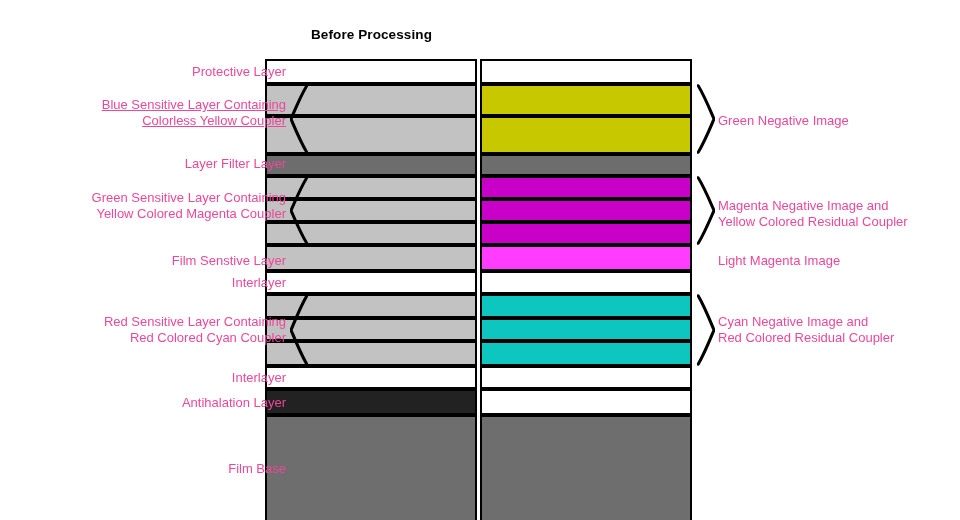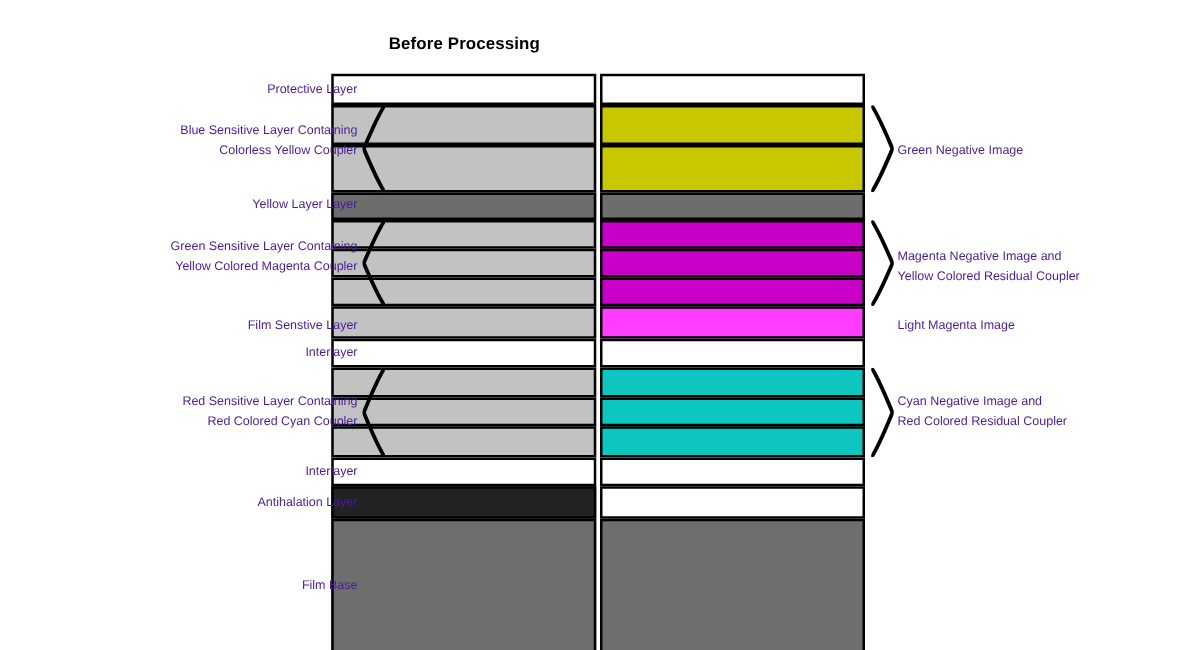--- a/index.html
+++ b/index.html
@@ -49,23 +49,23 @@
     position: absolute;
     left: 0;
     width: 100%;
     box-sizing: border-box;
     border: 2px solid #000000;
   }
 
   
   .side-label {
     position: absolute;
-    font-size: 10px;
+    font-size: 13px;
     line-height: 16px;
-    color: #4c1d95;
+    color: #ec4899;
     white-space: pre-line;
   }
   .label-left  { text-align: right; right: 722px; }
   .label-right { text-align: left;  left: 718px; }
 
   
   .brace {
     position: absolute;
     width: 18px;
   }
@@ -111,28 +111,28 @@
       <div class="layer" style="top: 235px; height: 24px; background: rgb(14, 198, 192);"></div>
       <div class="layer" style="top: 259px; height: 23px; background: rgb(14, 198, 192);"></div>
       <div class="layer" style="top: 282px; height: 25px; background: rgb(14, 198, 192);"></div>
       <div class="layer" style="top: 307px; height: 23px; background: rgb(255, 255, 255);"></div>
       <div class="layer" style="top: 330px; height: 26px; background: rgb(255, 255, 255);"></div>
       <div class="layer" style="top: 356px; height: 112px; background: rgb(110, 110, 110);"></div>
     </div>
 
   <div id="labels-left">
       <div class="side-label label-left" style="top: 48px;">Protective Layer</div>
-      <div class="side-label label-left" style="top: 81px;">Blue Sensitive Layer Containing
+      <div class="side-label label-left" style="top: 81px; text-decoration: underline;">Blue Sensitive Layer Containing
 Colorless Yellow Coupler</div>
       <div class="brace brace-left" style="top: 68px; height: 70px;">
         <svg viewBox="0 0 18 100" preserveAspectRatio="none">
           <path d="M 17 2 C 11 16, 7 30, 1 50 C 7 70, 11 84, 17 98" fill="none" stroke="#000" stroke-width="3.2" stroke-linecap="round" stroke-linejoin="round"></path>
         </svg>
       </div>
-      <div class="side-label label-left" style="top: 140px;">Yellow Layer Layer</div>
+      <div class="side-label label-left" style="top: 140px;">Layer Filter Layer</div>
       <div class="side-label label-left" style="top: 174px;">Green Sensitive Layer Containing
 Yellow Colored Magenta Coupler</div>
       <div class="brace brace-left" style="top: 160px; height: 69px;">
         <svg viewBox="0 0 18 100" preserveAspectRatio="none">
           <path d="M 17 2 C 11 16, 7 30, 1 50 C 7 70, 11 84, 17 98" fill="none" stroke="#000" stroke-width="3.2" stroke-linecap="round" stroke-linejoin="round"></path>
         </svg>
       </div>
       <div class="side-label label-left" style="top: 237px;">Film Senstive Layer</div>
       <div class="side-label label-left" style="top: 259px;">Interlayer</div>
       <div class="side-label label-left" style="top: 298px;">Red Sensitive Layer Containing

